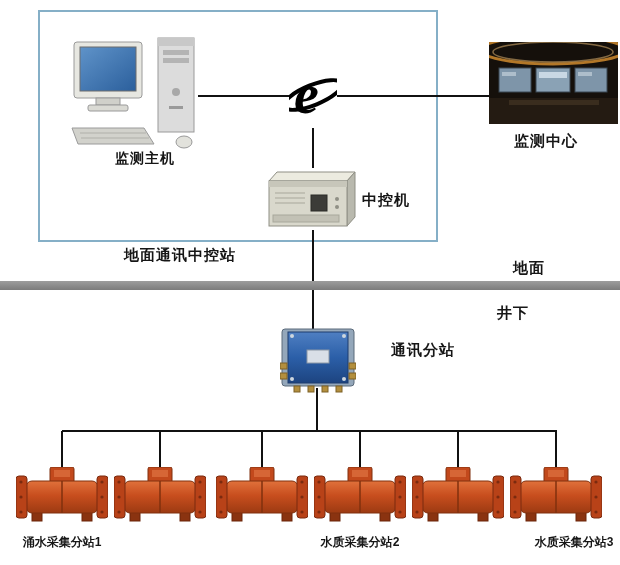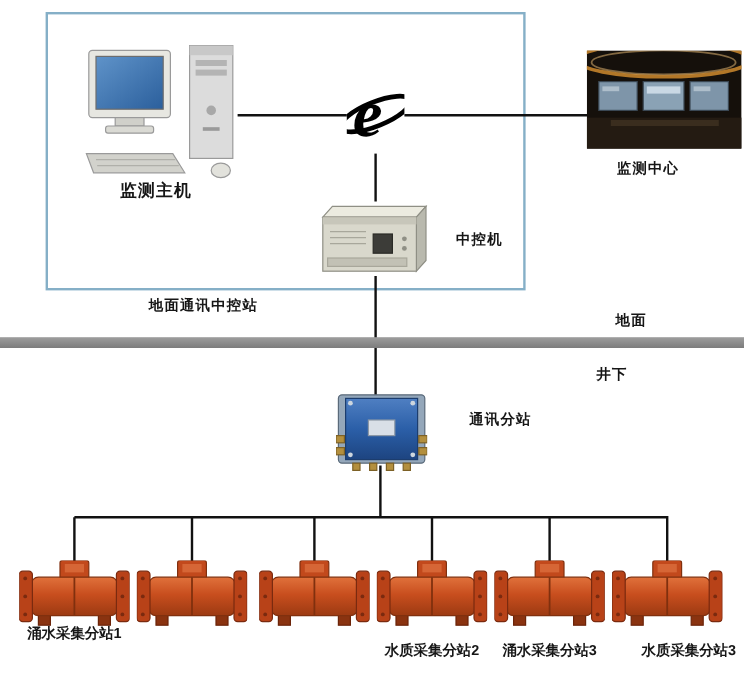--- a/index.html
+++ b/index.html
@@ -3,22 +3,22 @@
 <meta charset="utf-8">
 <style>
   * { margin:0; padding:0; box-sizing:border-box; }
   html,body { background:#ffffff; }
   body { font-family:"Liberation Sans","DejaVu Sans",sans-serif; }
   .canvas { position:relative; width:620px; height:565px; background:#fff; overflow:hidden; }
   .lines { position:absolute; left:0; top:0; z-index:1; }
   .comp { position:absolute; z-index:2; }
   .group-box { position:absolute; left:38px; top:10px; width:400px; height:232px; border:2px solid #85afc7; z-index:0; background:#fff; }
   .divider { position:absolute; left:0; top:281px; width:620px; height:9px; background:linear-gradient(#9d9d9d,#7c7c7c); z-index:2; }
-  .label { position:absolute; z-index:3; font-weight:bold; color:#161616; font-size:12px; letter-spacing:1px; white-space:nowrap; }
-  .label-center { }
+  .label { position:absolute; z-index:3; font-weight:bold; color:#161616; font-size:15px; letter-spacing:1px; white-space:nowrap; }
+  .label-center { text-align:center; }
   .device-label { position:absolute; z-index:3; width:100px; text-align:center; font-size:12px; font-weight:bold; color:#161616; white-space:nowrap; }
   .ie-wrap { position:absolute; left:289px; top:62px; width:48px; height:66px; background:#fff; z-index:2; display:flex; align-items:center; justify-content:center; }
 </style>
 </head>
 <body>
 
 <div class="canvas">
 
   <svg width="0" height="0" style="position:absolute" aria-hidden="true">
     <defs>
@@ -114,21 +114,21 @@
       <rect x="6" y="14" width="78" height="6" fill="#c7c6ba"></rect>
       <line x1="12" y1="26" x2="42" y2="26" stroke="#a8a79b"></line>
       <line x1="12" y1="31" x2="42" y2="31" stroke="#a8a79b"></line>
       <line x1="12" y1="36" x2="42" y2="36" stroke="#a8a79b"></line>
       <rect x="48" y="28" width="16" height="16" fill="#3c3c38" stroke="#2a2a26"></rect>
       <circle cx="74" cy="32" r="2" fill="#8f8f85"></circle>
       <circle cx="74" cy="40" r="2" fill="#8f8f85"></circle>
       <rect x="10" y="48" width="66" height="7" fill="#c2c1b5" stroke="#a8a79b"></rect>
     </svg>
   </div>
-  <div class="label" style="left:380px; top:191px;">中控机</div>
+  <div class="label" style="left:362px; top:191px;">中控机</div>
 
   <div class="label" style="left:124px; top:246px;">地面通讯中控站</div>
 
   <div class="divider"></div>
   <div class="label" style="left:513px; top:259px;">地面</div>
   <div class="label" style="left:497px; top:304px;">井下</div>
 
   <div class="comp" style="left:280px; top:327px;">
     <svg width="76" height="66" viewBox="0 0 76 66">
       <rect x="2" y="2" width="72" height="57" rx="3" fill="#94a7ba" stroke="#5a6a7a"></rect>
@@ -174,18 +174,17 @@
     <svg width="92" height="60" viewBox="0 0 92 60">
         <use href="#pump-symbol"></use>
       </svg>
   </div>
   <div class="comp" style="left:510px; top:467px;">
     <svg width="92" height="60" viewBox="0 0 92 60">
         <use href="#pump-symbol"></use>
       </svg>
   </div>
 
-  <div class="device-label" style="left:12px; top:520px;">涌水采集分站1</div>
-  <div class="device-label" style="left:310px; top:534px;">水质采集分站2</div>
-  <div class="device-label" style="left:408px; top:534px;">涌水采集分站3</div>
+  <div class="device-label" style="left:12px; top:534px;">涌水采集分站1</div>
+  <div class="device-label" style="left:310px; top:534px;font-family:Liberation Mono, monospace;">水质采集分站2</div>
   <div class="device-label" style="left:524px; top:534px;">水质采集分站3</div>
 
 </div>
 
 </body></html>

